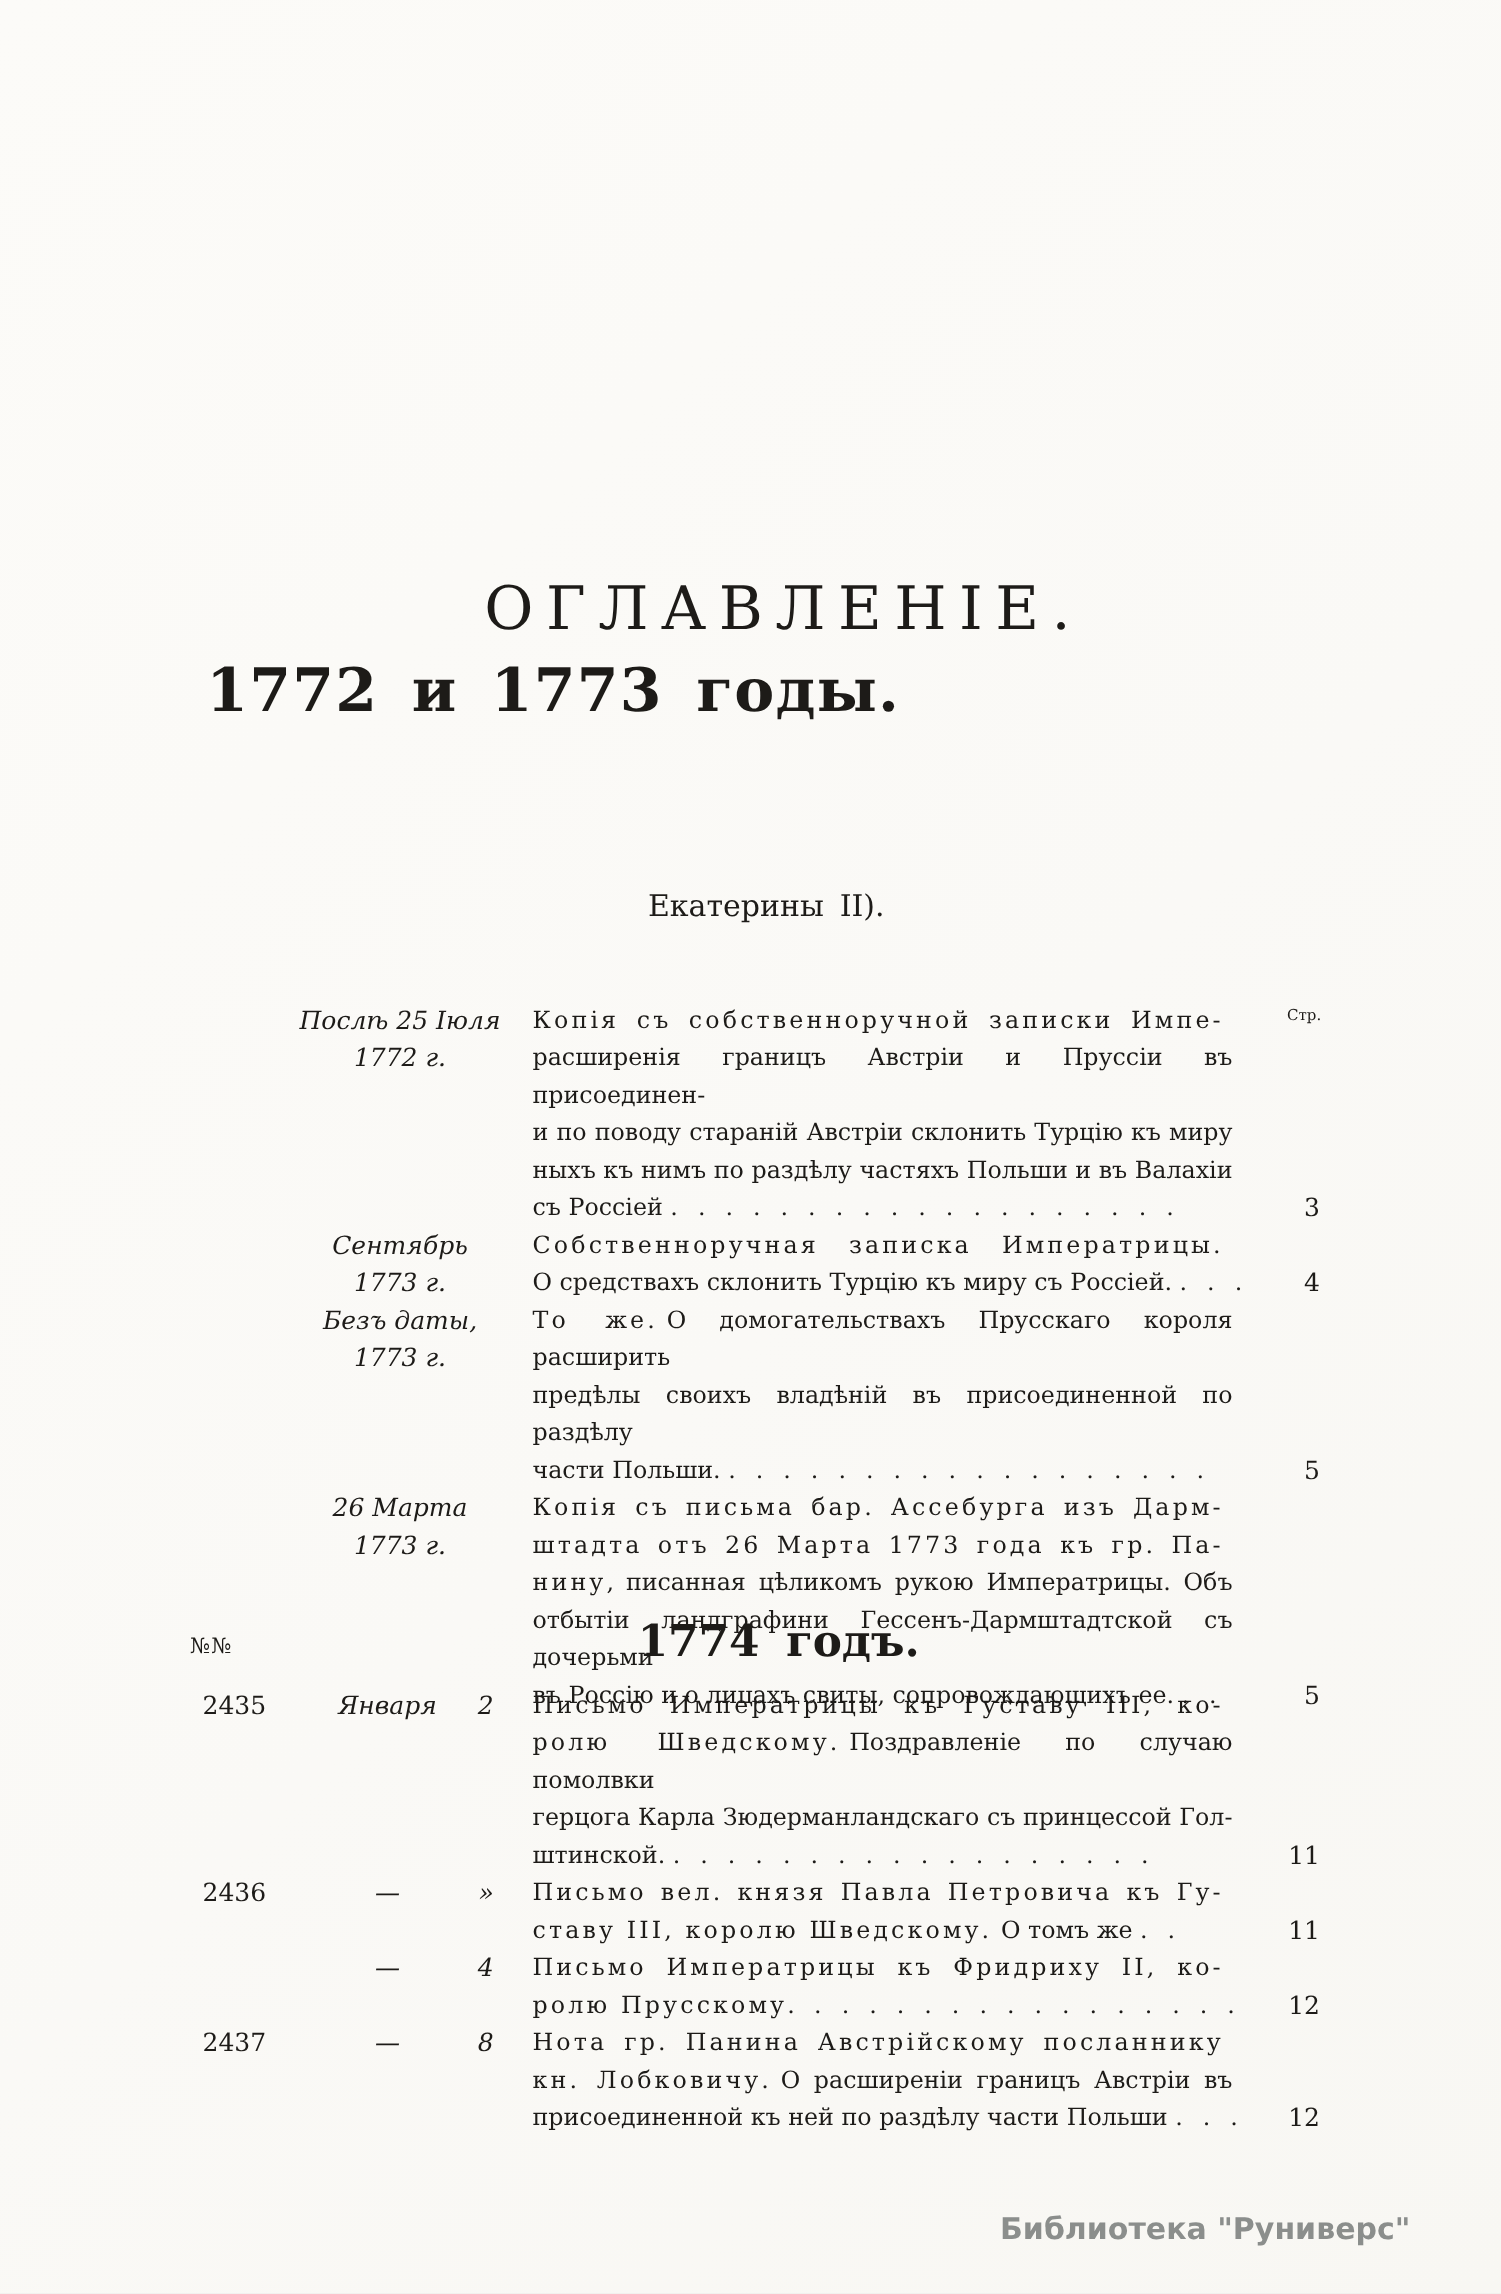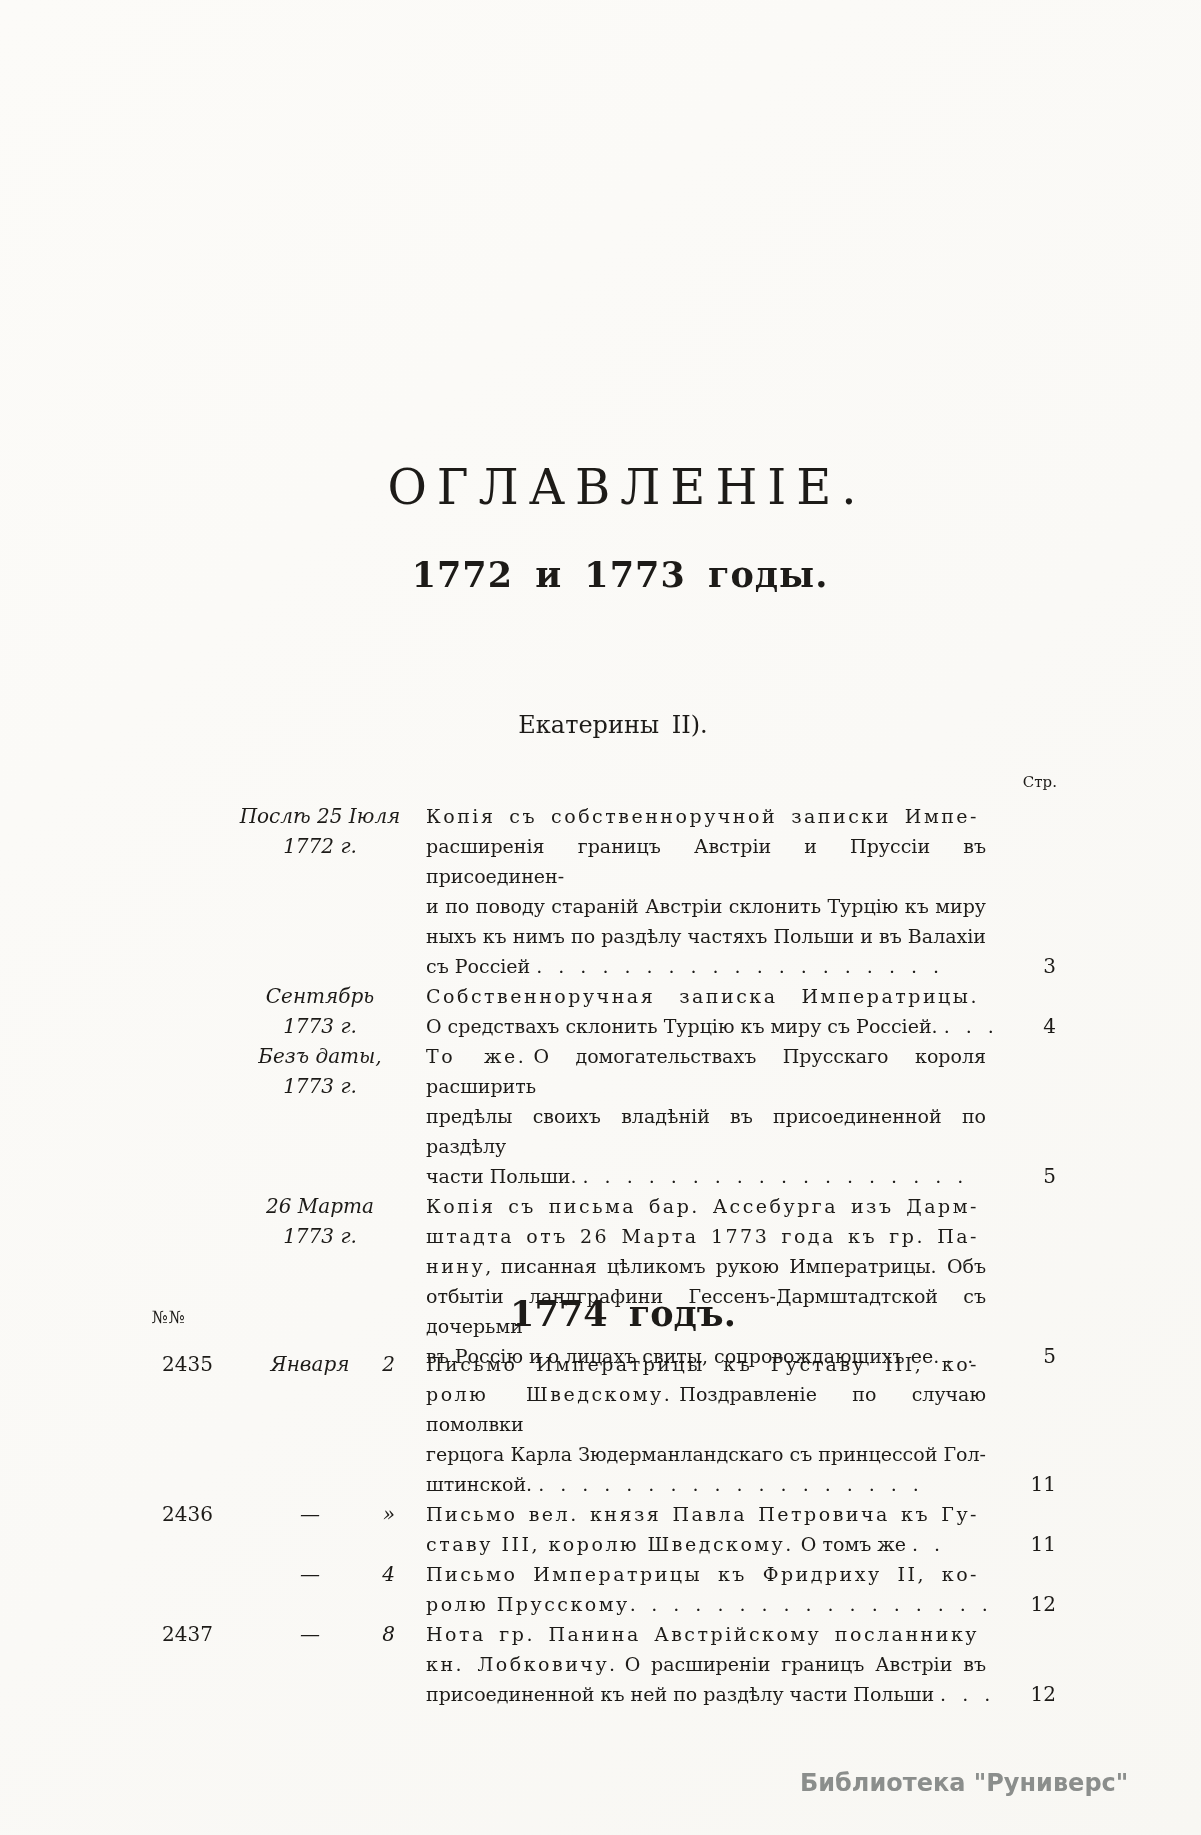--- a/index.html
+++ b/index.html
@@ -11,32 +11,32 @@
     font-family:"DejaVu Serif", serif;
     color:#1d1b18;
     overflow:hidden;
   }
   .toc-title{
     position:absolute;top:441px;left:150px;width:910px;
     text-align:center;font-size:48px;letter-spacing:10px;
     transform:translateX(22px);white-space:nowrap;margin-top:18px;
   }
   .h-years{
-    position:absolute;top:554px;left:150px;width:910px;
-    text-align:center;font-weight:bold;font-size:35px;
+    position:absolute;top:525px;left:150px;width:910px;
+    font-weight:bold;font-size:48px;
     word-spacing:9px;letter-spacing:1px;transform:translateX(15px);
   }
   .subtitle{
     position:absolute;top:706px;left:150px;width:910px;
     text-align:center;font-size:24px;line-height:39px;
     word-spacing:5px;transform:translateX(8px);
   }
   .str-label{
-    position:absolute;top:773px;left:150px;width:910px;
-    text-align:right;font-size:15px;padding-right:3px;box-sizing:border-box;
+    position:absolute;top:805px;left:150px;width:910px;
+    text-align:right;font-size:12px;padding-right:3px;box-sizing:border-box;
   }
   .s1-entries{position:absolute;top:801px;left:150px;width:910px;}
   .s2-head{position:absolute;top:1293px;left:150px;width:910px;height:54px;}
   .nn-label{position:absolute;left:2px;top:14px;font-size:17px;letter-spacing:1px;}
   .h-1774{
     text-align:center;font-weight:bold;font-size:35px;
     word-spacing:9px;transform:translateX(18px);
   }
   .s2-entries{position:absolute;top:1349px;left:150px;width:910px;}
   .entry{position:relative;}

